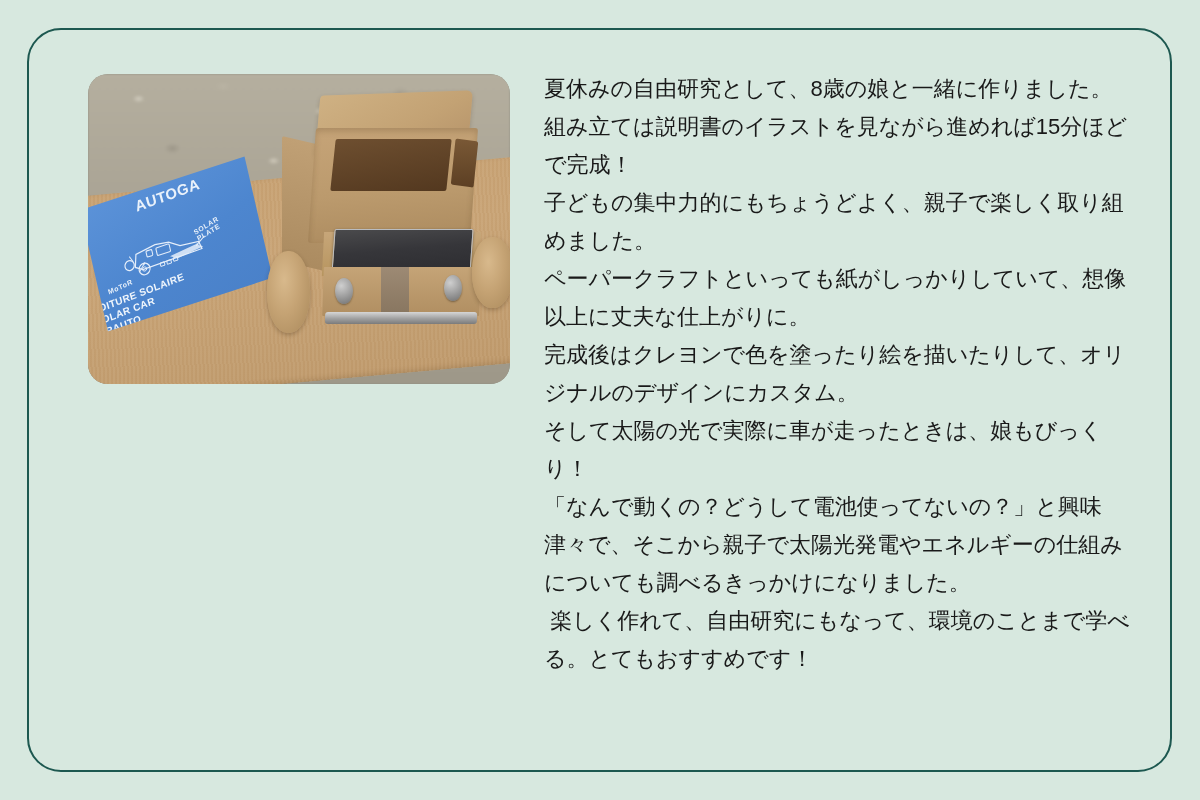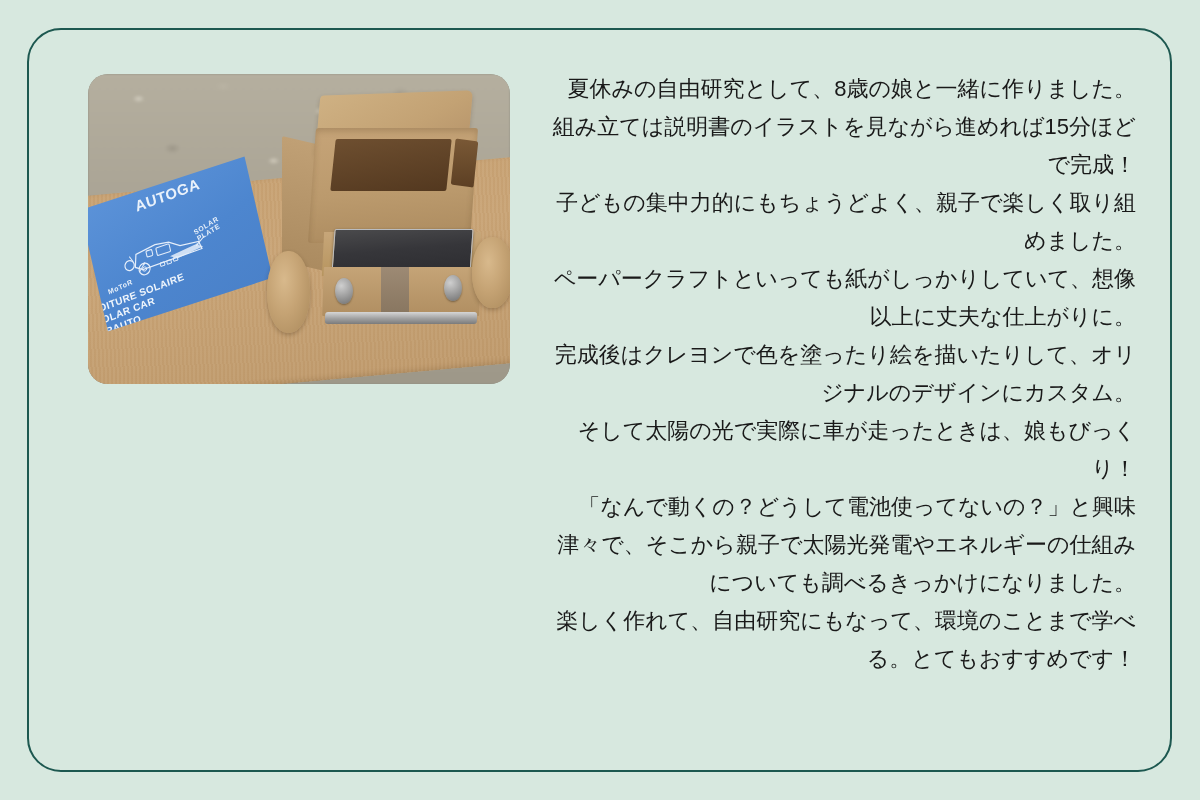--- a/index.html
+++ b/index.html
@@ -263,21 +263,20 @@
     margin: 0 0 30px 0;
     font-weight: 400;
   }
   .review-body {
     font-size: 22px;
     line-height: 38px;
     color: #191919;
     margin: 0;
     white-space: pre-wrap;
     word-break: break-all;
-    text-align: right;
   }
 </style>
 </head>
 <body>
 
 <div class="review-card">
 
   <div class="photo-frame">
     <div class="photo">
 

